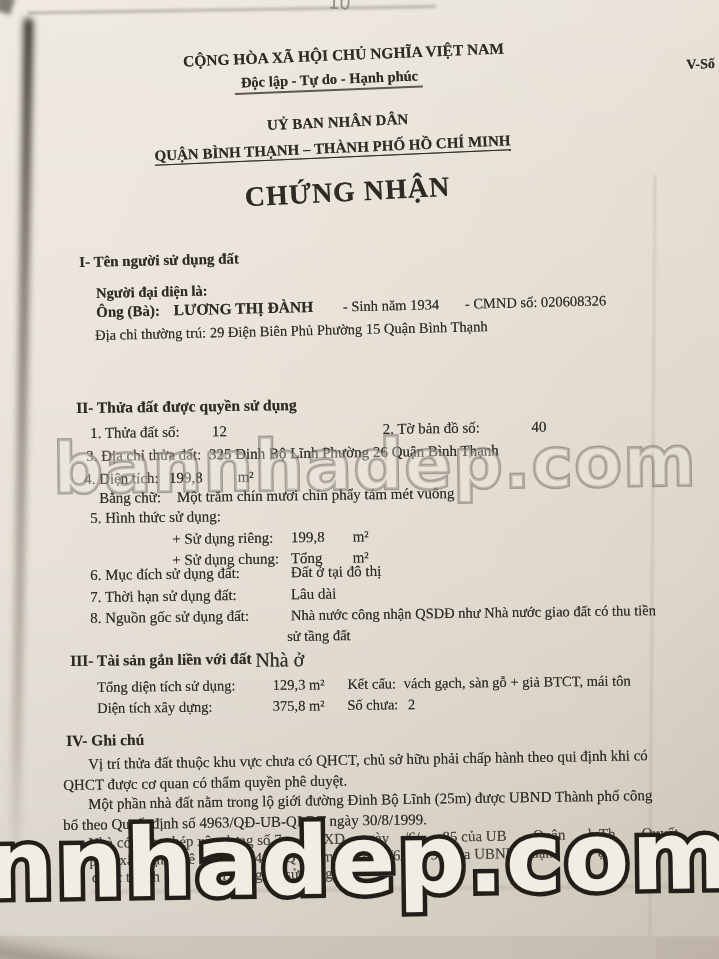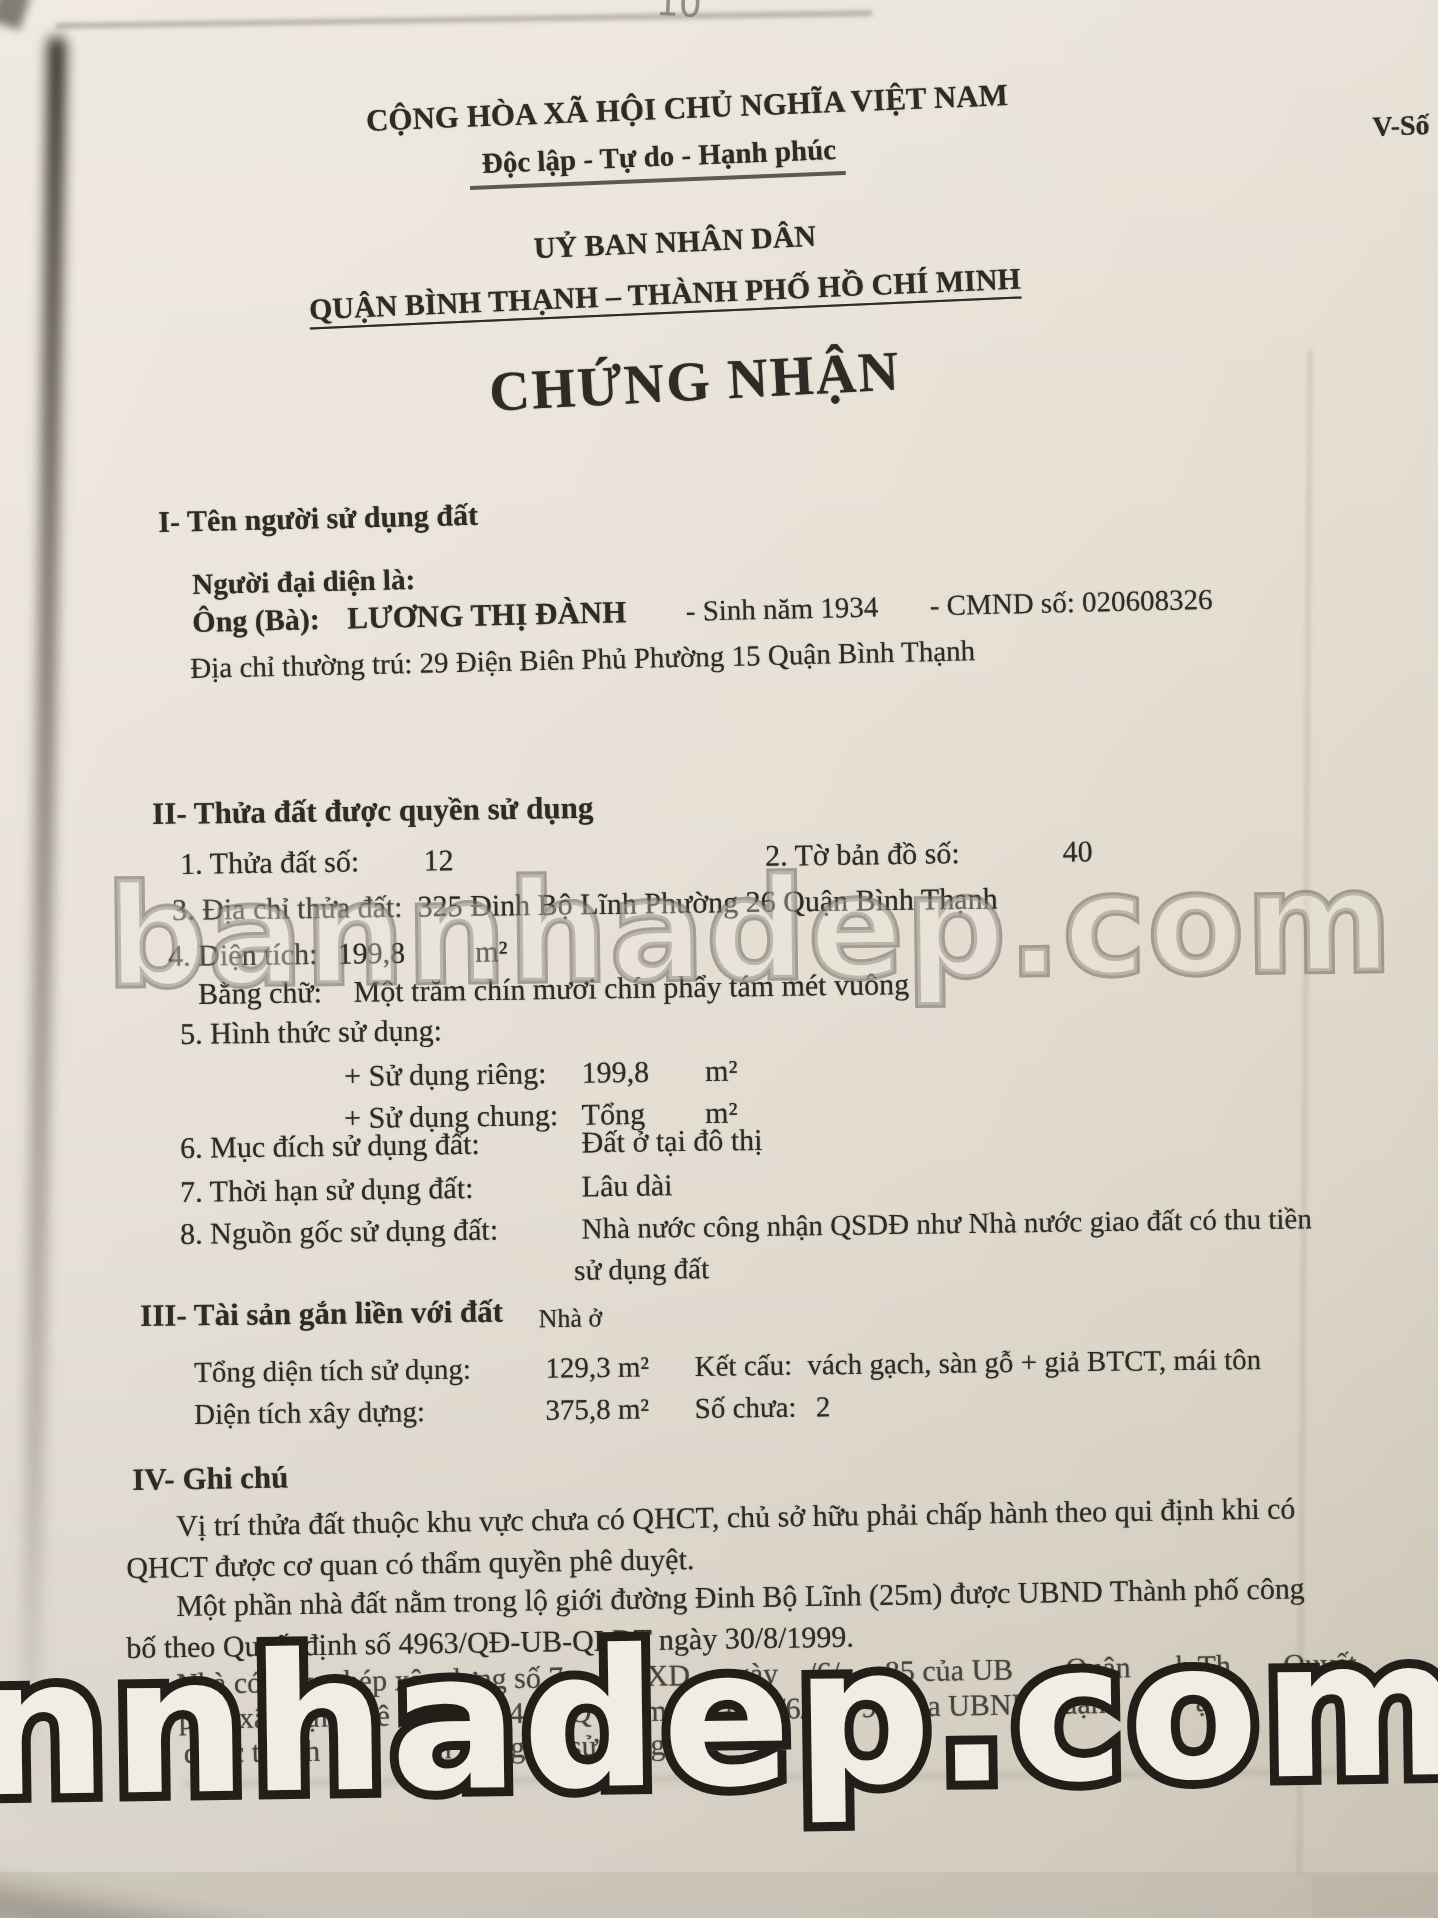--- a/index.html
+++ b/index.html
@@ -118,25 +118,25 @@
     <span>Đất ở tại đô thị</span>
   </div>
   <div class="ln" style="left:90px;top:588px;--r:-0.8deg">
     <span class="ib" style="width:197px">7. Thời hạn sử dụng đất:</span>
     <span>Lâu dài</span>
   </div>
   <div class="ln" style="left:90px;top:609px;--r:-0.8deg">
     <span class="ib" style="width:197px">8. Nguồn gốc sử dụng đất:</span>
     <span style="font-size:14.5px">Nhà nước công nhận QSDĐ như Nhà nước giao đất có thu tiền</span>
   </div>
-  <div class="ln" style="left:287px;top:627px;--r:-0.8deg;font-size:14.5px">sử dụng đất</div>
+  <div class="ln" style="left:287px;top:627px;--r:-0.8deg;font-size:14.5px">sử tầng đất</div>
 
   <div class="ln" style="left:70px;top:650px;--r:-0.7deg">
     <span class="b" style="font-size:15.5px">III- Tài sản gắn liền với đất</span>
-    <span style="margin-left:14px;font-size:13px;position:relative;top:3px">Nhà ở</span>
+    <span style="font-size:20px;position:relative;top:3px">Nhà ở</span>
   </div>
   <div class="ln" style="left:97px;top:678px;--r:-0.7deg;font-size:14.5px">
     <span class="ib" style="width:172px">Tổng diện tích sử dụng:</span>
     <span class="ib" style="width:71px">129,3 m²</span>
     <span>Kết cấu:</span>
     <span style="margin-left:4px">vách gạch, sàn gỗ + giả BTCT, mái tôn</span>
   </div>
   <div class="ln" style="left:97px;top:699px;--r:-0.7deg;font-size:14.5px">
     <span class="ib" style="width:172px">Diện tích xây dựng:</span>
     <span class="ib" style="width:71px">375,8 m²</span>

